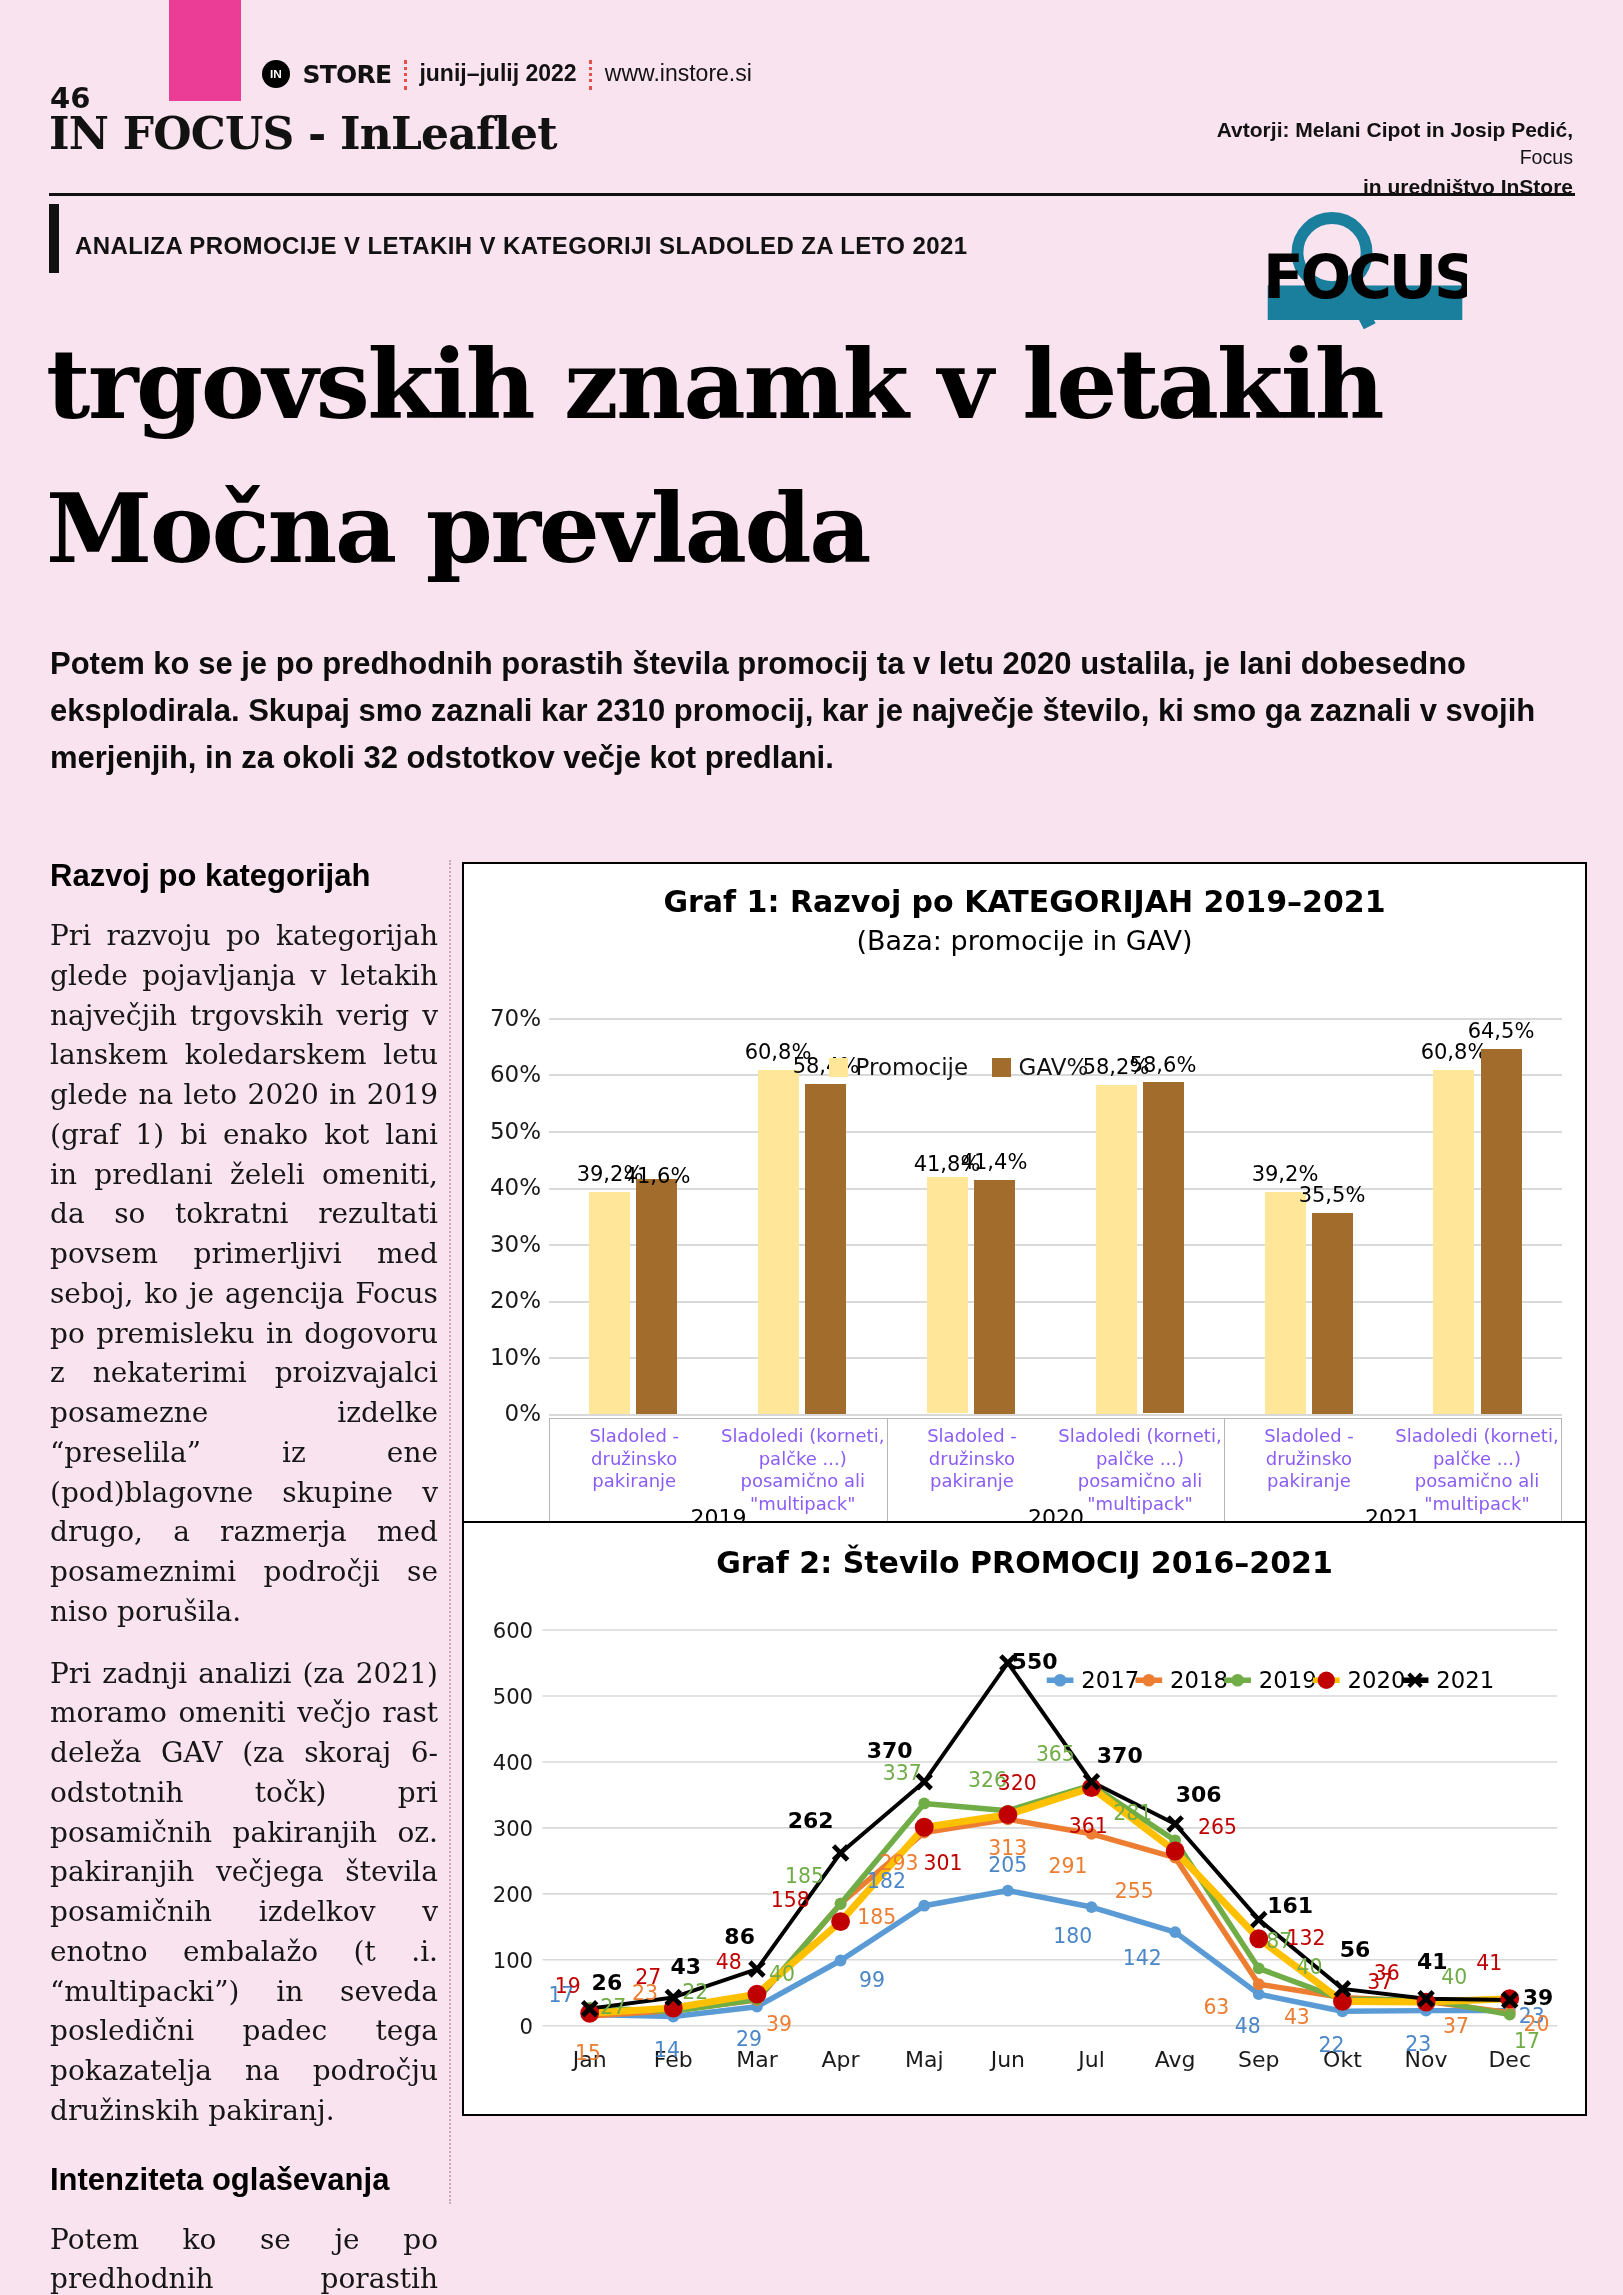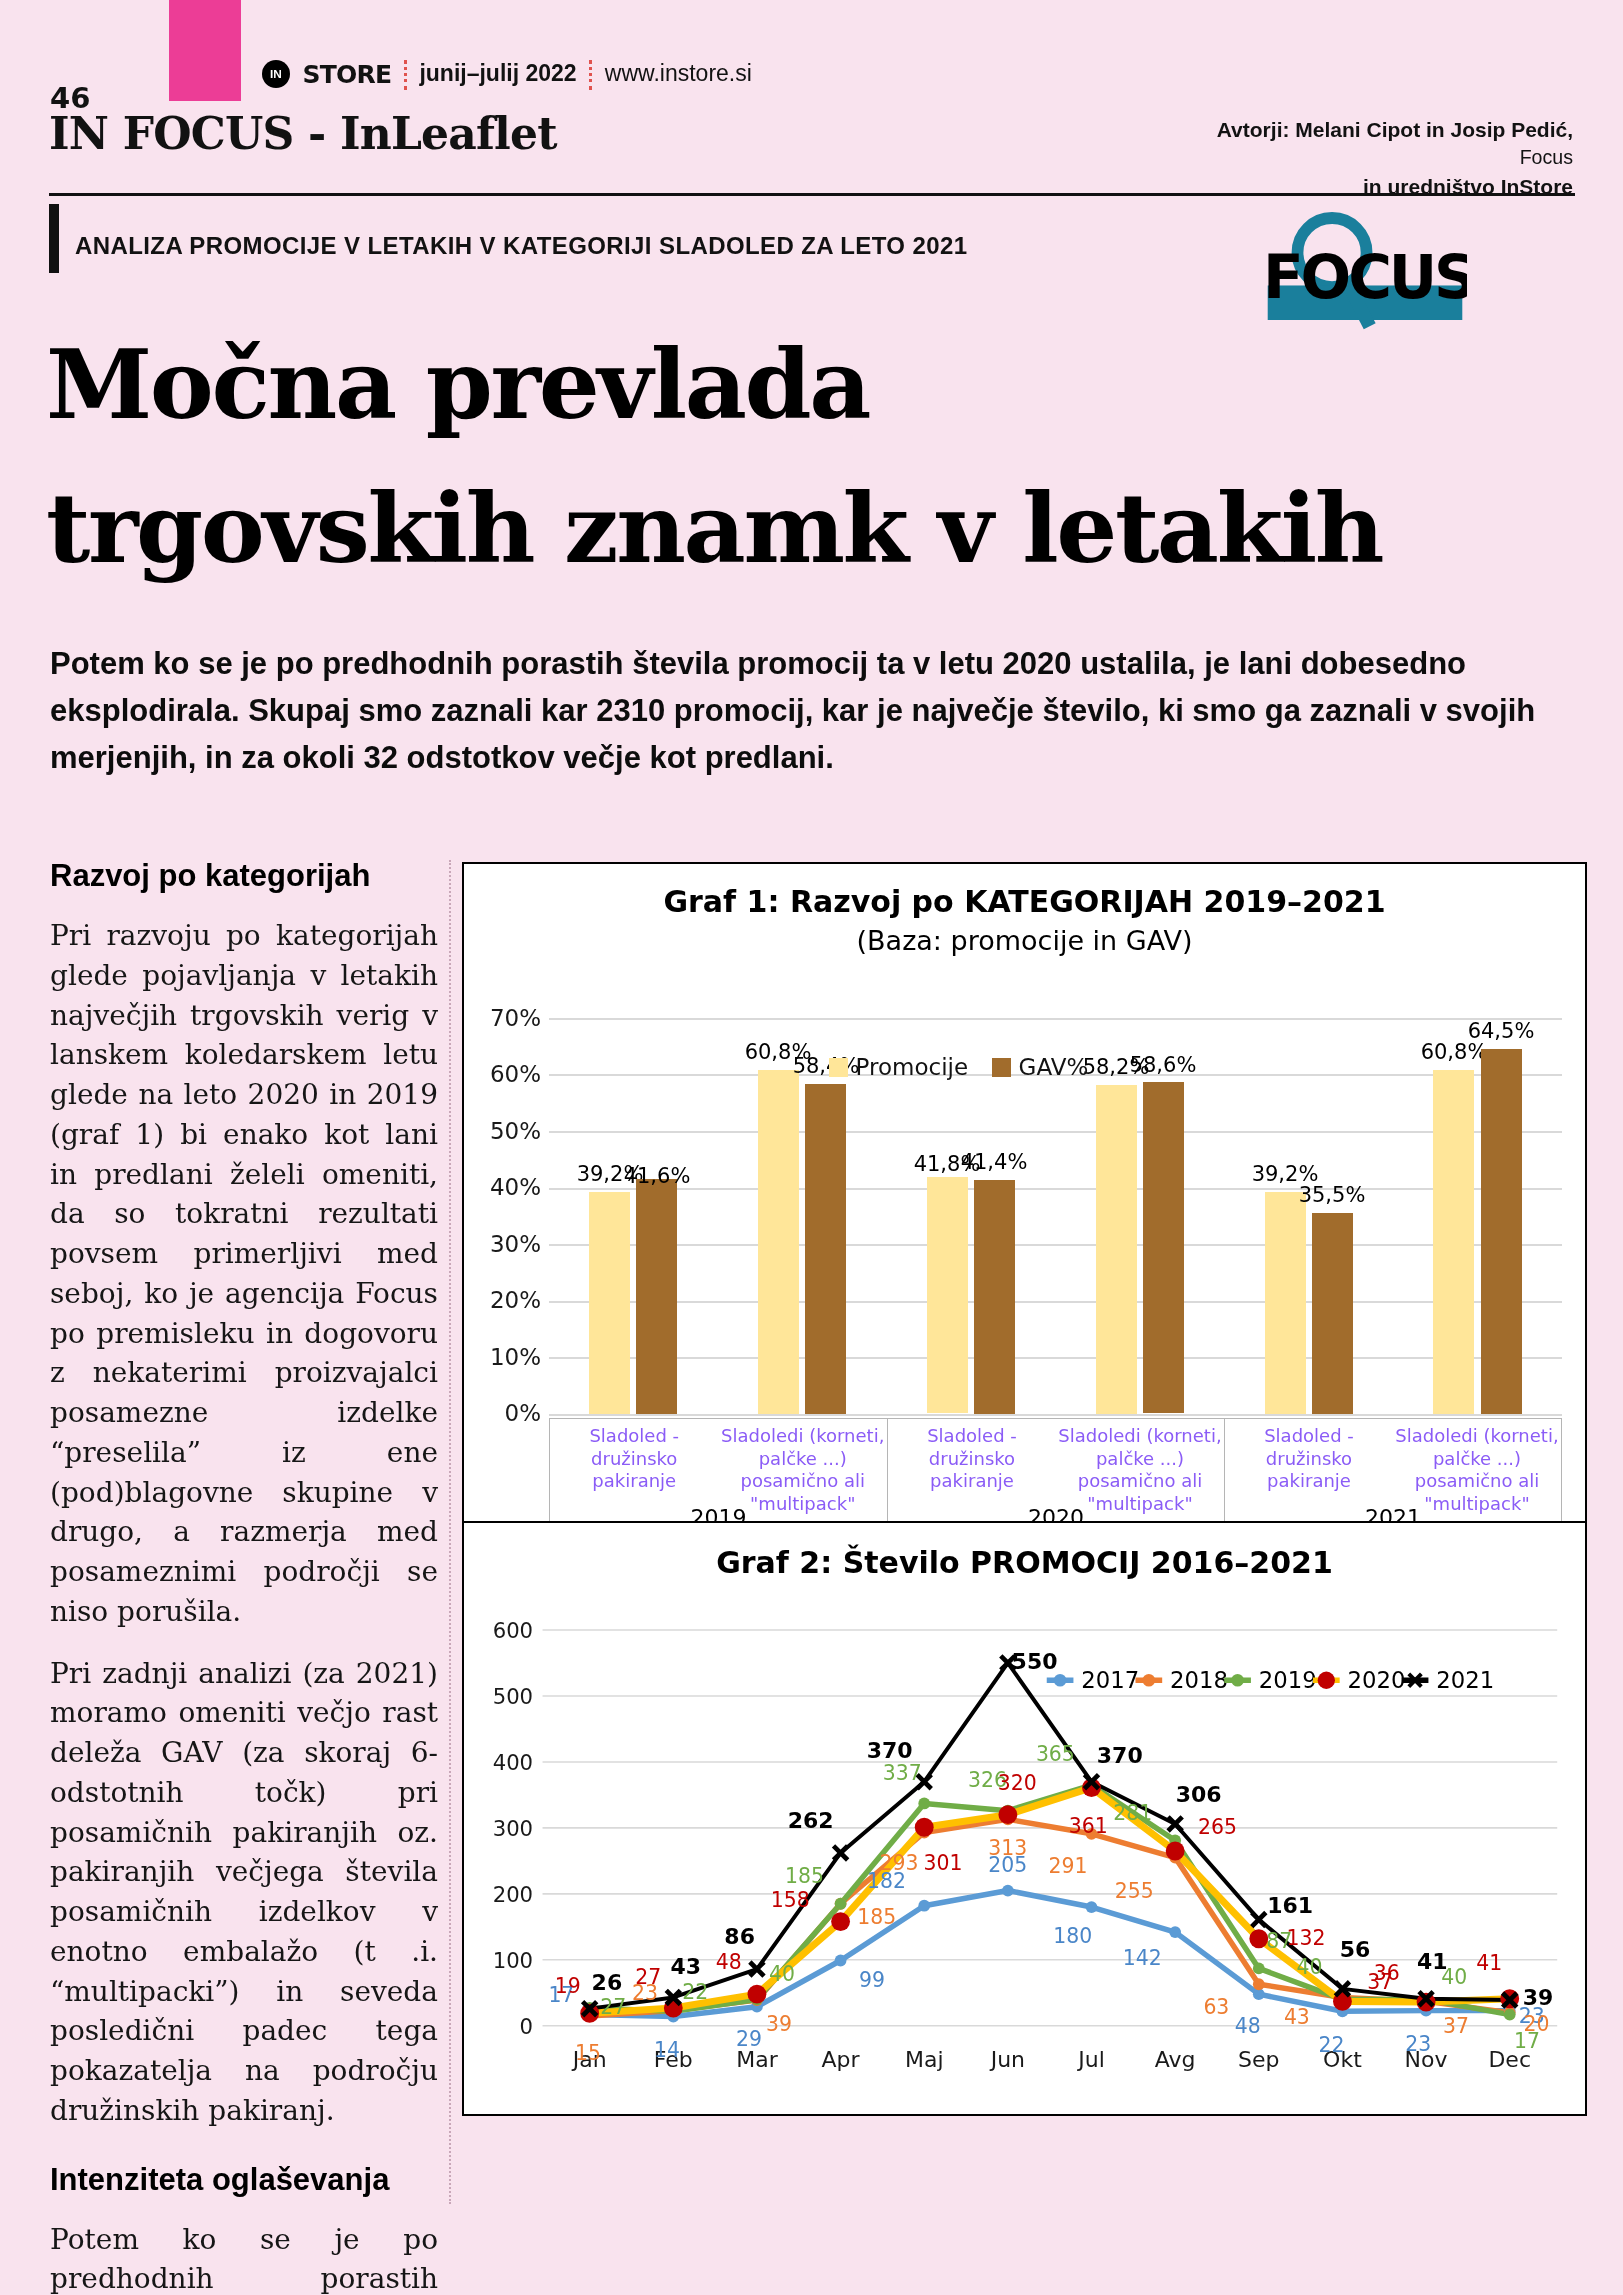--- a/index.html
+++ b/index.html
@@ -109,22 +109,22 @@
   <div class="kicker">ANALIZA PROMOCIJE V LETAKIH V KATEGORIJI SLADOLED ZA LETO 2021</div>
 
   <svg class="focus-logo" viewBox="0 0 260 158">
     <circle cx="88" cy="58" r="44" fill="none" stroke="#1a7f9c" stroke-width="15"></circle>
     <rect x="6" y="100" width="248" height="44" fill="#1a7f9c"></rect>
     <line x1="106" y1="94" x2="136" y2="152" stroke="#1a7f9c" stroke-width="17"></line>
     <text x="0" y="116" font-family="DejaVu Sans, sans-serif" font-size="76" font-weight="800" letter-spacing="-4" fill="#000000">FOCUS</text>
   </svg>
 
   <div class="headline">
+    <div>trgovskih znamk v letakih</div>
     <div>Močna prevlada</div>
-    <div>trgovskih znamk v letakih</div>
   </div>
 
   <div class="intro">Potem ko se je po predhodnih porastih števila promocij ta v letu 2020 ustalila, je lani dobesedno eksplodirala. Skupaj smo zaznali kar 2310 promocij, kar je največje število, ki smo ga zaznali v svojih merjenjih, in za okoli 32 odstotkov večje kot predlani.</div>
 
   <div class="leftcol">
     <h2 class="sechead">Razvoj po kategorijah</h2>
     <p class="para">Pri razvoju po kategorijah glede pojavljanja v letakih največjih trgovskih verig v lanskem koledarskem letu glede na leto 2020 in 2019 (graf 1) bi enako kot lani in predlani želeli omeniti, da so tokratni rezultati povsem primerljivi med seboj, ko je agencija Focus po premisleku in dogovoru z nekaterimi proizvajalci posamezne izdelke “preselila” iz ene (pod)blagovne skupine v drugo, a razmerja med posameznimi področji se niso porušila.</p>
     <p class="para">Pri zadnji analizi (za 2021) moramo omeniti večjo rast deleža GAV (za skoraj 6-odstotnih točk) pri posamičnih pakiranjih oz. pakiranjih večjega števila posamičnih izdelkov v enotno embalažo (t .i. “multipacki”) in seveda posledični padec tega pokazatelja na področju družinskih pakiranj.</p>
     <h2 class="sechead second">Intenziteta oglaševanja</h2>
     <p class="para">Potem ko se je po predhodnih porastih števila promocij ta v letu 2020 ustalila, je lani dobesedno eksplodirala. Skupaj smo zaznali kar 2310 promocij, kar je največje število, ki smo ga zaznali v svojih merjenjih, in za kar 32,4 odstotka večje kot predlani.</p>

